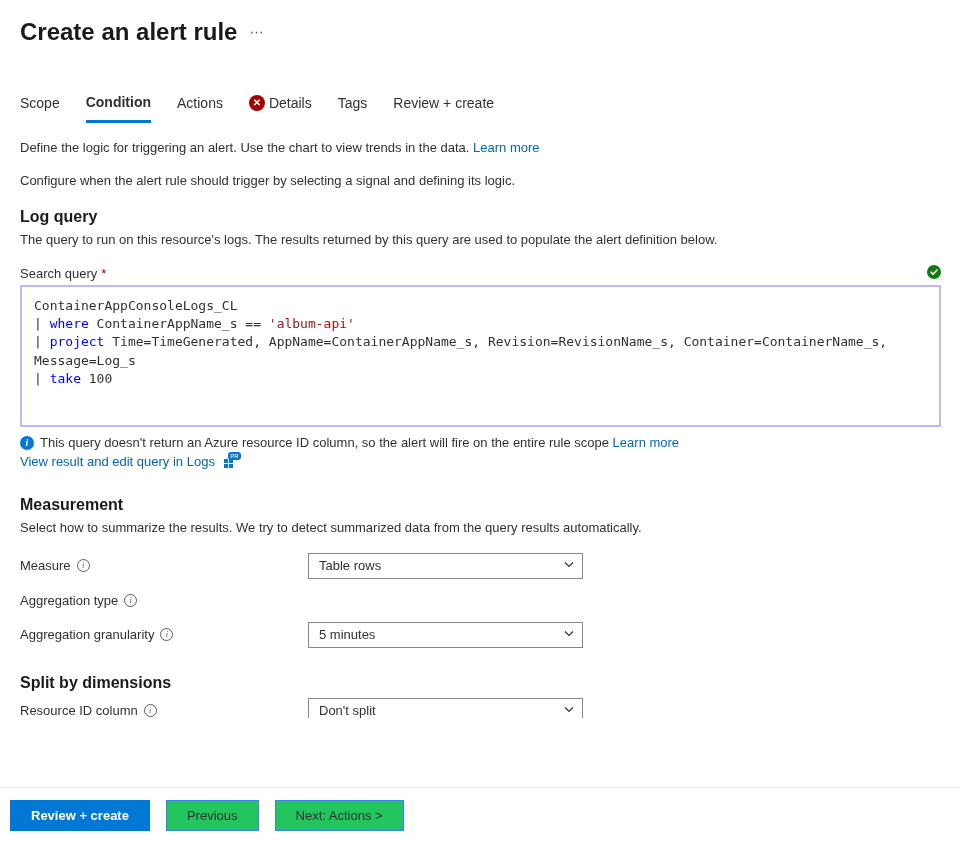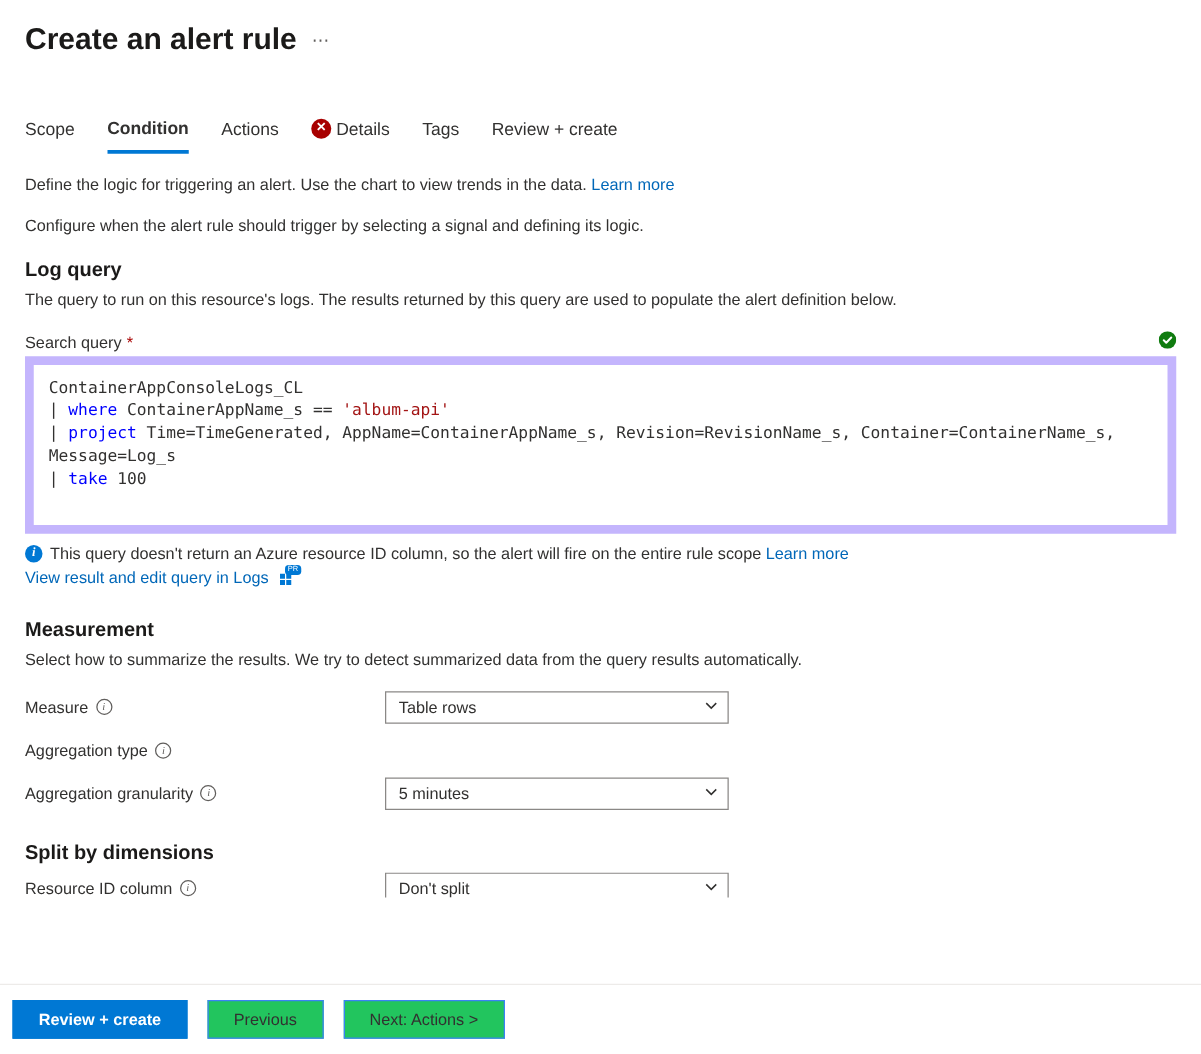--- a/index.html
+++ b/index.html
@@ -101,21 +101,21 @@
     }
     .required {
       color: #a80000;
       margin-left: 4px;
     }
     .check-icon {
       color: #107c10;
       font-size: 14px;
     }
     .code-editor {
-      border: 7px solid #c4b5fd;
+      border: 2px solid #c4b5fd;
       background: #fff;
       padding: 10px 12px;
       font-family: 'Consolas', 'Monaco', monospace;
       font-size: 13px;
       line-height: 1.4;
       height: 142px;
       white-space: pre-wrap;
       overflow: auto;
     }
     .code-editor .kw { color: #0000ff; }

